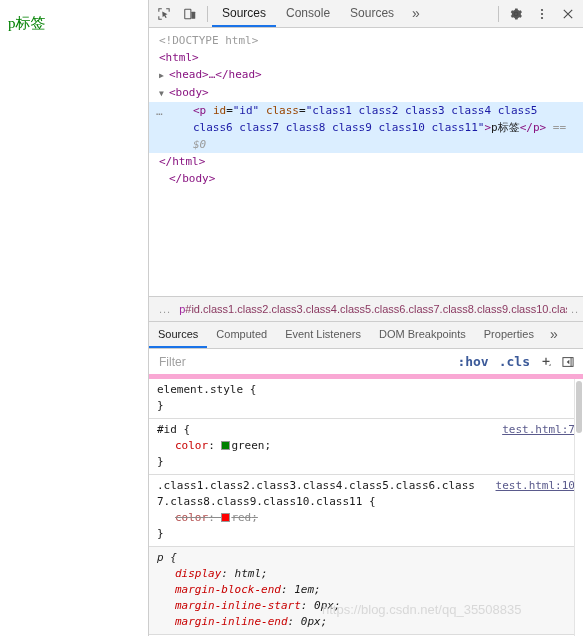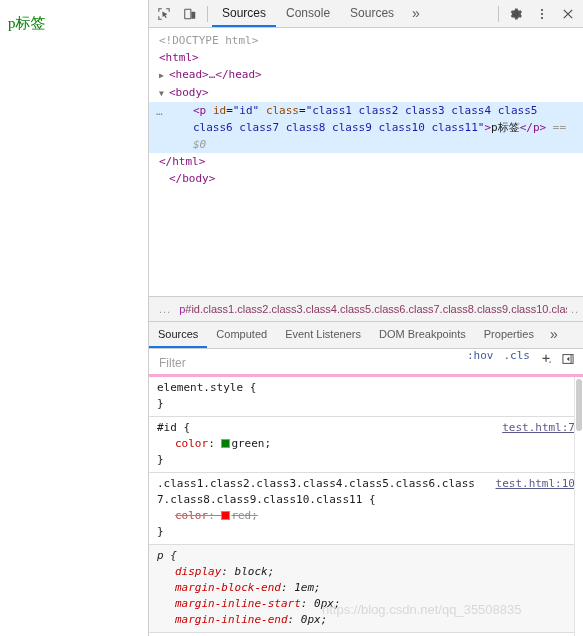--- a/index.html
+++ b/index.html
@@ -212,40 +212,41 @@
     color: #1a1a1a;
     border-bottom-color: #1a73e8;
   }
   .st-tab.more { font-size: 14px; padding: 0 7px; }
 
   
   .filter-row {
     height: 25px;
     min-height: 25px;
     display: flex;
-    background: #ffffff;
-    border-bottom: 3px solid #f9a8d4;
+    align-items: center;
+    background: #ffffff;
+    border-bottom: 5px solid #f9a8d4;
     padding: 0 4px 0 0;
   }
   .filter-input {
     flex: 1 1 auto;
     border: none;
     outline: none;
     font-size: 12px;
     font-family: "Liberation Sans", sans-serif;
     color: #333;
     padding-left: 10px;
     background: transparent;
     height: 100%;
   }
   .filter-input::placeholder { color: #a0a0a0; }
   .fr-btn {
     font-family: "DejaVu Sans Mono", "Liberation Mono", monospace;
-    font-size: 11px;
-    font-weight: normal;
+    font-size: 13px;
+    font-weight: bold;
     color: #3c5a99;
     padding: 0 5px;
     cursor: pointer;
     white-space: nowrap;
   }
   .fr-icon {
     width: 22px;
     height: 20px;
     display: flex;
     align-items: center;
@@ -477,21 +478,21 @@
           <span class="src-link">test.html:10</span>
         </div>
         <div class="decl overridden"><span class="prop">color</span><span class="val">: </span><span class="swatch" style="background:#ff0000;text-decoration:none"></span><span class="val">red</span><span class="val">;</span></div>
         <div class="brace">}</div>
       </div>
 
       <div class="rule ua">
         <div class="rule-head">
           <span class="selector"><span>p</span> <span class="brace">{</span></span>
         </div>
-        <div class="decl"><span class="prop">display</span><span class="val">: </span><span class="val">block</span><span class="val">;</span></div>
+        <div class="decl"><span class="prop">display</span><span class="val">: </span><span class="val">html</span><span class="val">;</span></div>
         <div class="decl"><span class="prop">margin-block-end</span><span class="val">: </span><span class="val">1em</span><span class="val">;</span></div>
         <div class="decl"><span class="prop">margin-inline-start</span><span class="val">: </span><span class="val">0px</span><span class="val">;</span></div>
         <div class="decl"><span class="prop">margin-inline-end</span><span class="val">: </span><span class="val">0px</span><span class="val">;</span></div>
 
       </div>
 
       <div class="sb-track">
         <div class="sb-thumb"></div>
       </div>
     </div>

